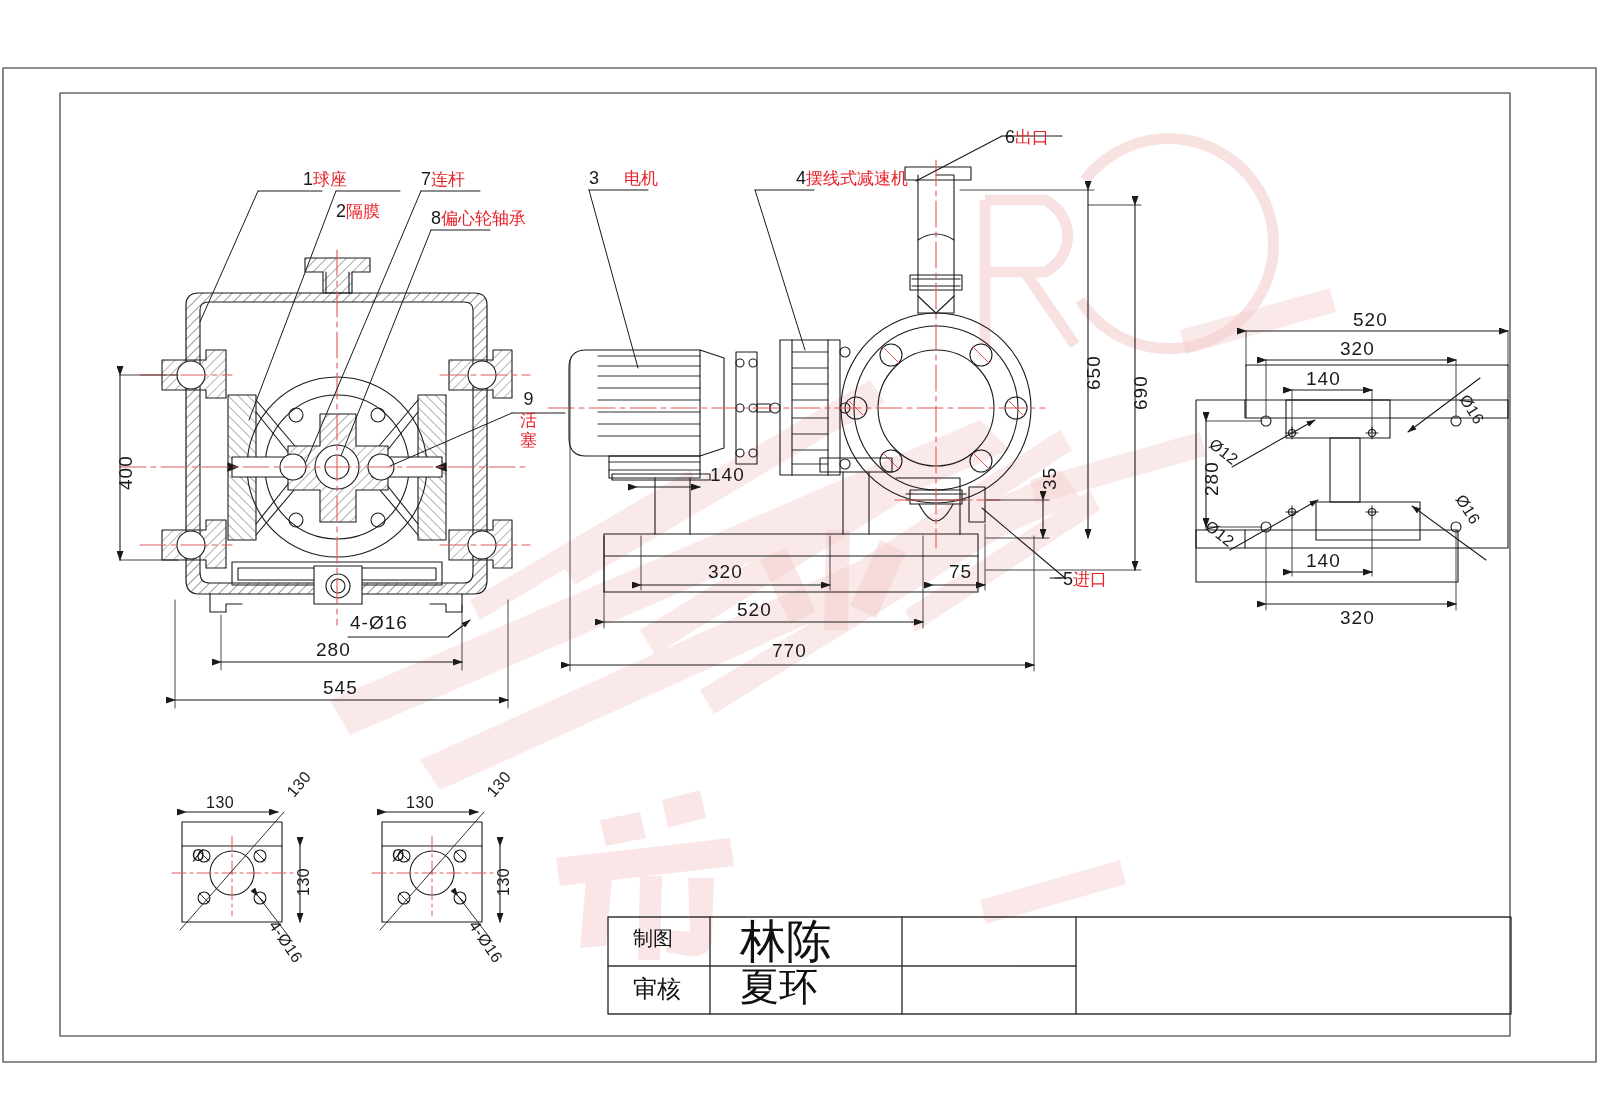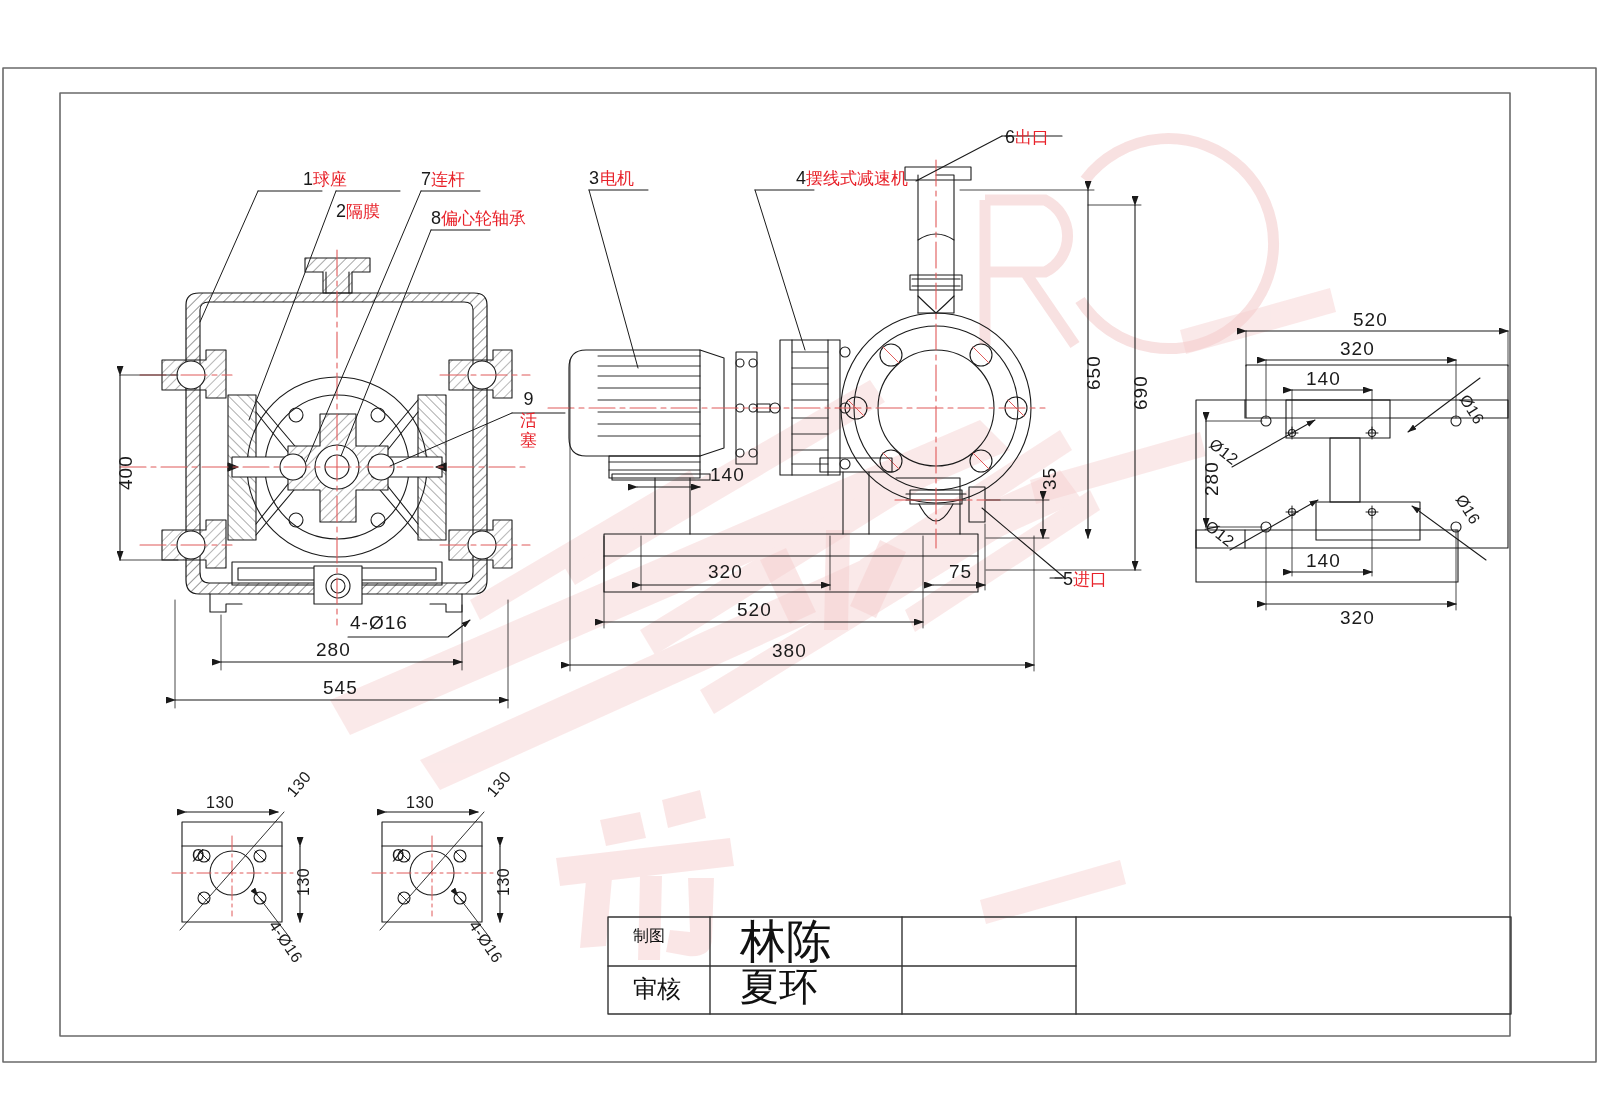--- a/index.html
+++ b/index.html
@@ -519,21 +519,21 @@
   <div class="lbl" style="left:336px;top:170px;margin-top:32px;">
     <span class="num">2</span><span class="cn">隔膜</span>
   </div>
   <div class="lbl" style="left:421px;top:170px;">
     <span class="num">7</span><span class="cn">连杆</span>
   </div>
   <div class="lbl" style="left:431px;top:209px;">
     <span class="num">8</span><span class="cn">偏心轮轴承</span>
   </div>
   <div class="lbl" style="left:589px;top:169px;">
-    <span class="num">3</span><span class="cn" style="margin-left:1px;">电机</span>
+    <span class="num">3</span><span class="cn" style="margin-left:25px;">电机</span>
   </div>
   <div class="lbl" style="left:796px;top:169px;">
     <span class="num">4</span><span class="cn">摆线式减速机</span>
   </div>
   <div class="lbl" style="left:1005px;top:128px;">
     <span class="num">6</span><span class="cn">出口</span>
   </div>
   <div class="lbl" style="left:1063px;top:570px;">
     <span class="num">5</span><span class="cn">进口</span>
   </div>
@@ -544,21 +544,21 @@
   </div>
 
   <div class="lbl dimtxt rot90" style="left:116px;top:490px;">400</div>
   <div class="lbl dimtxt" style="left:316px;top:640px;">280</div>
   <div class="lbl dimtxt" style="left:323px;top:678px;">545</div>
   <div class="lbl dimtxt" style="left:350px;top:613px;">4-Ø16</div>
 
   <div class="lbl dimtxt" style="left:710px;top:465px;">140</div>
   <div class="lbl dimtxt" style="left:708px;top:562px;">320</div>
   <div class="lbl dimtxt" style="left:737px;top:600px;">520</div>
-  <div class="lbl dimtxt" style="left:772px;top:641px;">380</div>
+  <div class="lbl dimtxt" style="left:772px;top:641px;">770</div>
   <div class="lbl dimtxt" style="left:949px;top:562px;text-align:right;">75</div>
   <div class="lbl dimtxt rot90" style="left:1040px;top:490px;">35</div>
   <div class="lbl dimtxt rot90" style="left:1084px;top:390px;">650</div>
   <div class="lbl dimtxt rot90" style="left:1131px;top:410px;">690</div>
 
   <div class="lbl dimtxt" style="left:1353px;top:310px;">520</div>
   <div class="lbl dimtxt" style="left:1340px;top:339px;">320</div>
   <div class="lbl dimtxt" style="left:1306px;top:369px;">140</div>
   <div class="lbl dimtxt rot90" style="left:1202px;top:496px;">280</div>
   <div class="lbl dimtxt" style="left:1306px;top:551px;">140</div>
@@ -573,18 +573,18 @@
   <div class="lbl dimtxt-s" style="left:284px;top:790px;transform:rotate(-50deg);transform-origin:left top;">130</div>
   <div class="lbl dimtxt-s" style="left:279px;top:918px;transform:rotate(56deg);transform-origin:left top;">4-Ø16</div>
   <div class="lbl dimtxt-s" style="left:192px;top:848px;">Ø</div>
 
   <div class="lbl dimtxt-s" style="left:406px;top:795px;">130</div>
   <div class="lbl dimtxt-s rot90" style="left:496px;top:896px;">130</div>
   <div class="lbl dimtxt-s" style="left:484px;top:790px;transform:rotate(-50deg);transform-origin:left top;">130</div>
   <div class="lbl dimtxt-s" style="left:479px;top:918px;transform:rotate(56deg);transform-origin:left top;">4-Ø16</div>
   <div class="lbl dimtxt-s" style="left:392px;top:848px;">Ø</div>
 
-  <div class="lbl tb-cn" style="left:633px;top:928px;font-size:16px;">制图</div>
+  <div class="lbl tb-cn" style="left:633px;top:928px;font-size:20px;">制图</div>
   <div class="lbl tb-cn" style="left:740px;top:918px;font-size:46px;">林陈</div>
   <div class="lbl tb-cn" style="left:633px;top:977px;font-size:24px;">审核</div>
   <div class="lbl tb-cn" style="left:740px;top:967px;font-size:39px;">夏环</div>
 
 </div>
 
 </body></html>

